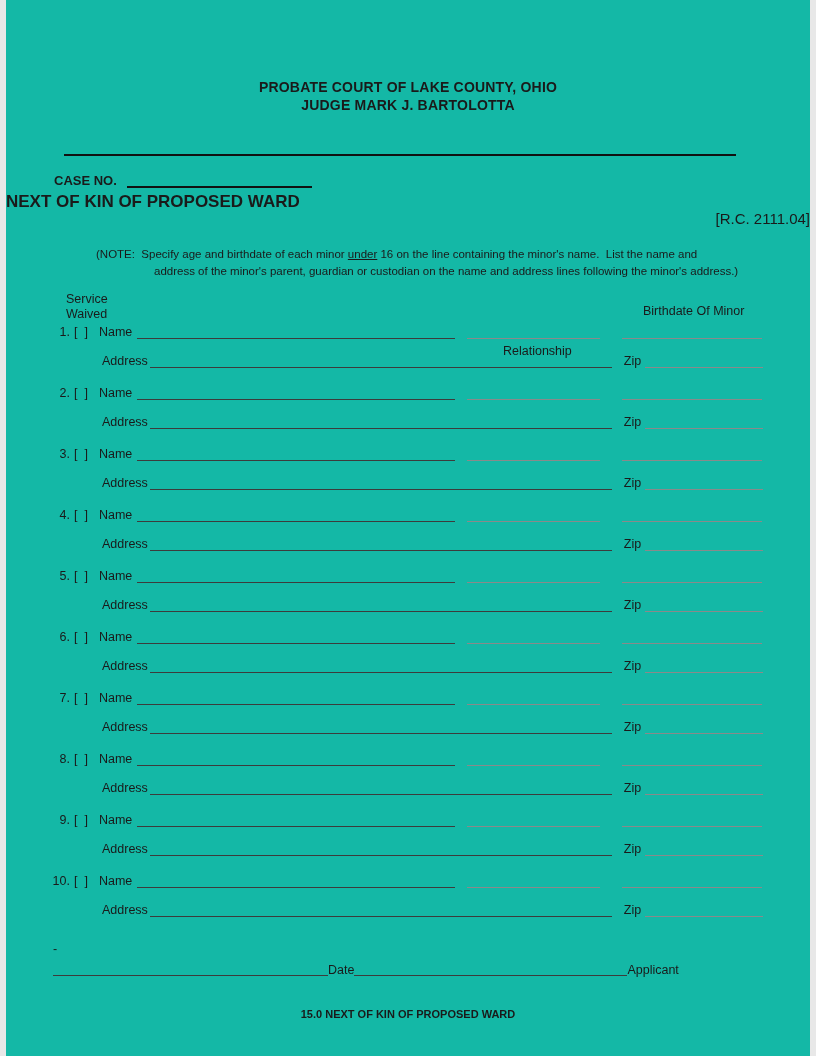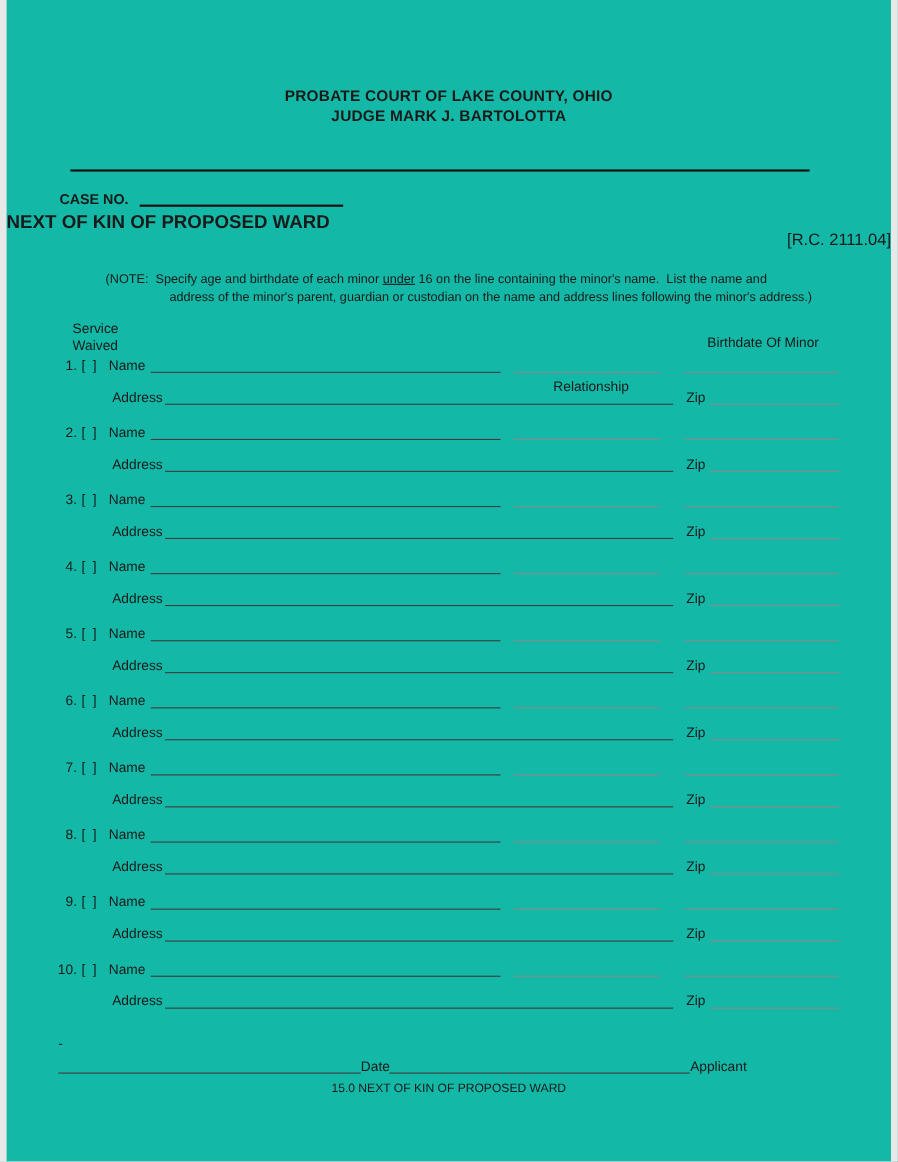--- a/index.html
+++ b/index.html
@@ -120,23 +120,23 @@
     font-size: 12.5px;
   }
   .sig-block { display: flex; flex-direction: row; }
   .sig-line { height: 14px; border-bottom: 1px solid #3c3c3c; }
   .date-block .sig-line { width: 275px; }
   .applicant-block { }
   .applicant-block .sig-line { width: 273px; }
   .sig-label { margin-top: 1px; line-height: 15px; }
   
   .footer {
-    margin-top: 6px;
+    margin-top: 30px;
     text-align: center;
-    font-weight: normal;
+    font-weight: bold;
     font-size: 11px;
   }
 </style>
 </head>
 <body>
 
 <div class="page">
 
   <div class="court-header">
     <div>PROBATE COURT OF LAKE COUNTY, OHIO</div>

